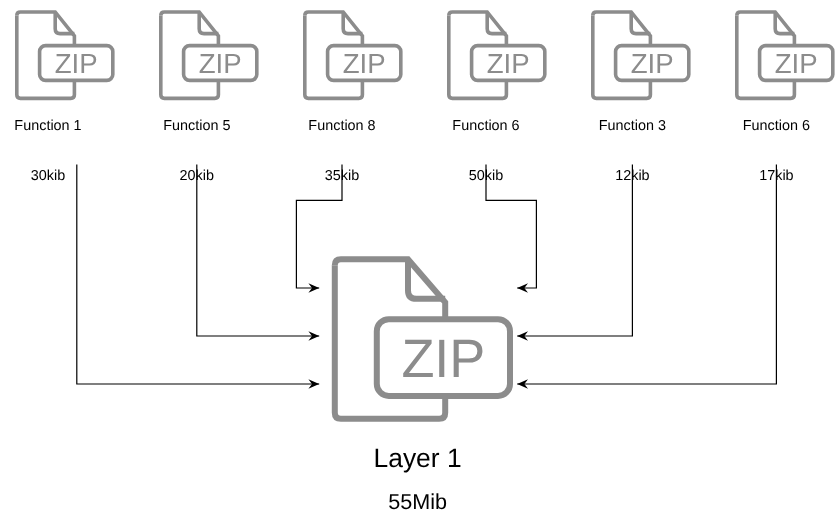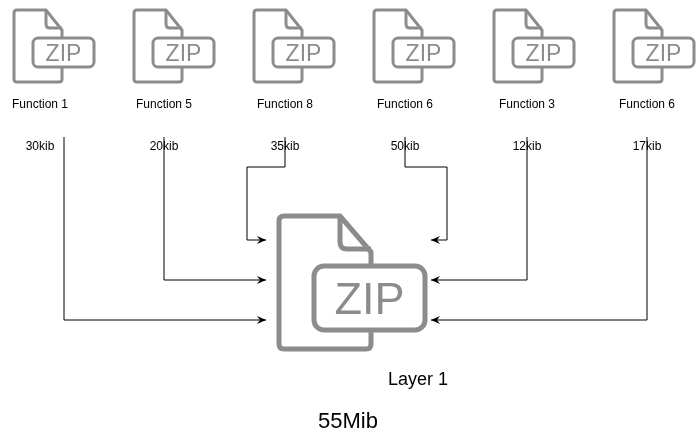--- a/index.html
+++ b/index.html
@@ -3,22 +3,22 @@
 <meta charset="utf-8">
 <style>
   html, body { margin: 0; padding: 0; background: #ffffff; }
   body { width: 697px; height: 441px; position: relative; overflow: hidden; font-family: "Liberation Sans", sans-serif; }
   .fn { position: absolute; top: 0; width: 120px; }
   .fn svg { position: absolute; top: 0; }
   .fn-name { position: absolute; top: 97px; width: 120px; text-align: center; font-size: 12px; color: #000; }
   .fn-size { position: absolute; top: 119px; width: 120px; text-align: center; font-size: 12px; color: #000; margin-top: 20px; }
   #connectors { position: absolute; left: 0; top: 0; }
   #layer-icon { position: absolute; left: 0; top: 0; }
-  .layer-name { position: absolute; left: 248px; top: 369px; width: 200px; text-align: right; font-size: 18px; color: #000; }
-  .layer-size { position: absolute; left: 248px; top: 408px; width: 200px; text-align: center; font-size: 22px; color: #000; }
+  .layer-name { position: absolute; left: 248px; top: 369px; width: 200px; text-align: center; font-size: 22px; color: #000; }
+  .layer-size { position: absolute; left: 248px; top: 408px; width: 200px; text-align: center; font-size: 18px; color: #000; }
 </style>
 </head>
 <body>
 
 <svg id="connectors" width="697" height="441" viewBox="0 0 697 441">
   <defs>
     <marker id="arrowR" markerWidth="10" markerHeight="8" refX="9" refY="4" orient="auto" markerUnits="userSpaceOnUse">
       <path d="M0,0 L9,4 L0,8 L3,4 Z" fill="#000"></path>
     </marker>
   </defs>

